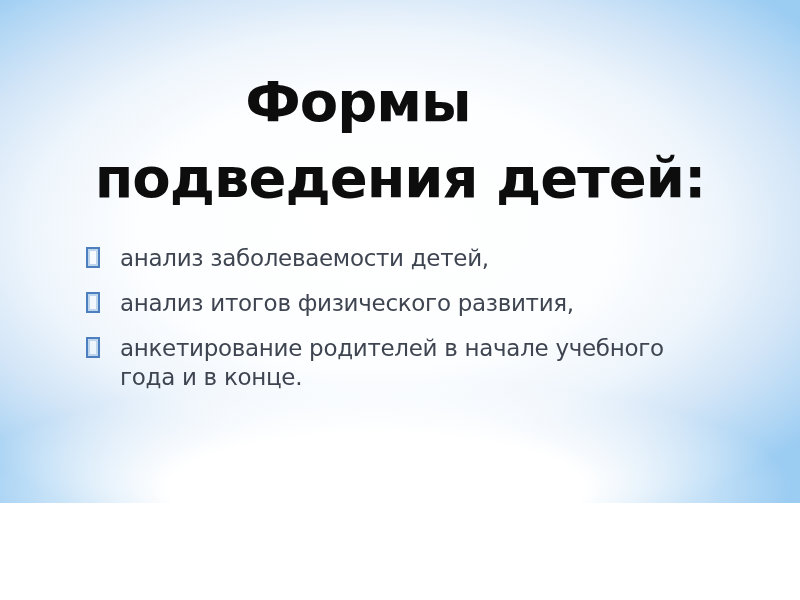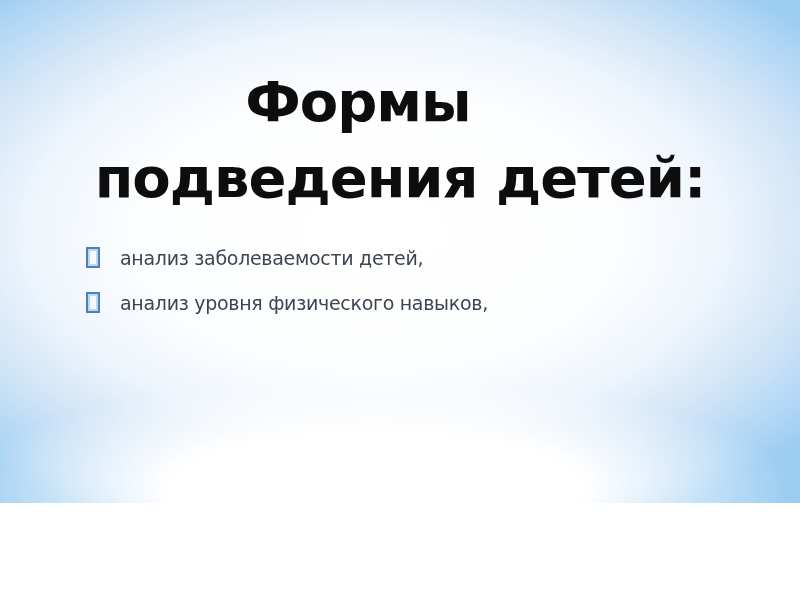--- a/index.html
+++ b/index.html
@@ -36,21 +36,21 @@
     top: 244px;
     width: 614px;
     margin: 0;
     padding: 0;
     list-style: none;
   }
   .bullets li {
     position: relative;
     padding-left: 34px;
     margin-bottom: 16px;
-    font-size: 19px;
+    font-size: 23px;
     line-height: 29px;
     letter-spacing: -0.3px;
     color: #3e4551;
   }
   .li-text { white-space: pre-wrap; }
   .tofu {
     position: absolute;
     left: 0;
     top: 3px;
     width: 10px;
@@ -70,17 +70,21 @@
     <div class="title-line2">подведения детей:</div>
   </div>
 
   <ul class="bullets">
     <li>
       <span class="tofu"></span>
       <span class="li-text">анализ заболеваемости детей,</span>
     </li>
     <li>
       <span class="tofu"></span>
-      <span class="li-text">анализ уровня физического навыков,</span>
+      <span class="li-text">анализ итогов физического развития,</span>
+    </li>
+    <li>
+      <span class="tofu"></span>
+      <span class="li-text">анкетирование родителей в начале учебного года и в конце.</span>
     </li>
   </ul>
 
 </div>
 
 </body></html>

